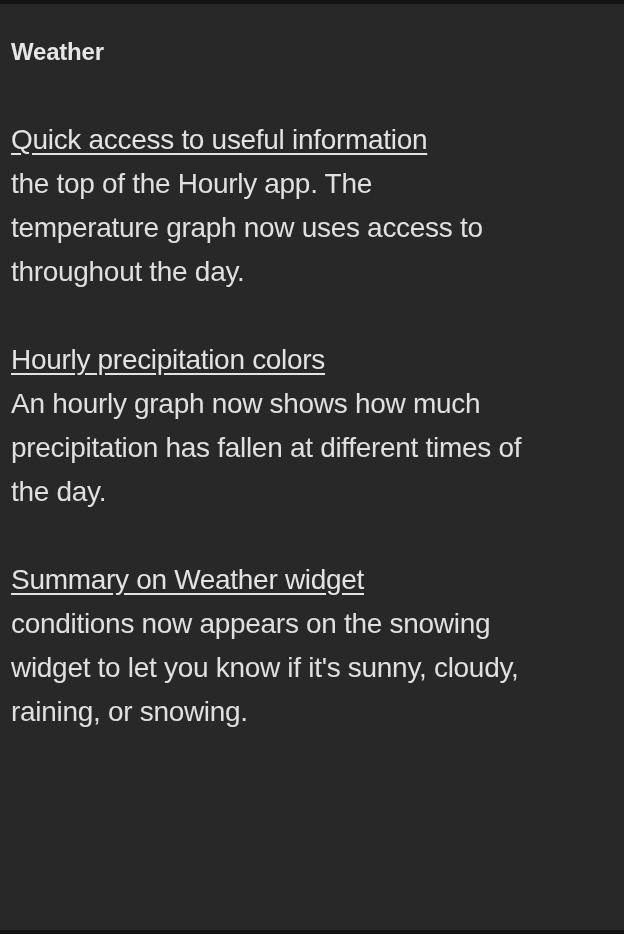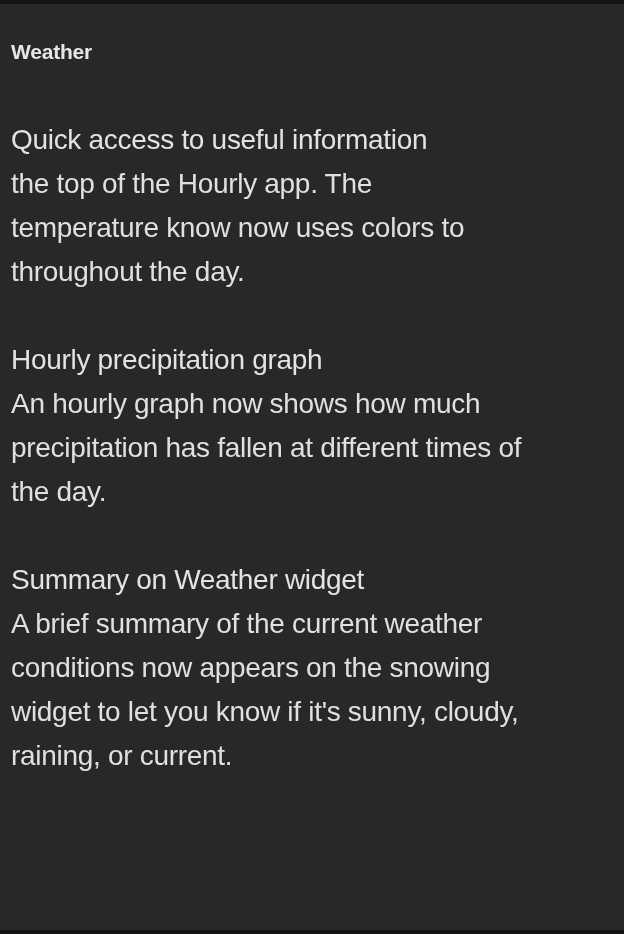--- a/index.html
+++ b/index.html
@@ -27,36 +27,37 @@
   .content {
     position: absolute;
     top: 4px;
     left: 0;
     right: 0;
     padding: 26px 8px 0 11px;
     box-sizing: border-box;
   }
   .title {
     margin: 0 0 44px 0;
-    font-size: 21px;
+    font-size: 24px;
     font-weight: bold;
     line-height: 44px;
     letter-spacing: -0.2px;
     color: #e6e6e6;
   }
   section {
     margin: 0 0 44px 0;
   }
   section:last-child { margin-bottom: 8px; }
   .heading {
     margin: 0;
     font-size: 28px;
     font-weight: 400;
     line-height: 44px;
     letter-spacing: -0.3px;
+    text-decoration: underline;
     text-underline-offset: 4px;
     color: #e3e3e3;
   }
   .para { margin: 0; }
   .line {
     font-size: 28px;
     line-height: 44px;
     letter-spacing: -0.3px;
     white-space: nowrap;
     color: #e0e0e0;
@@ -67,38 +68,37 @@
 
 <div class="edge-bar top"></div>
 
 <div class="content">
   <h1 class="title">Weather</h1>
 
   <section>
     <h2 class="heading">Quick access to useful information</h2>
     <div class="para">
       <div class="line">the top of the Hourly app. The</div>
-      <div class="line">temperature know now uses colors to</div>
+      <div class="line">temperature graph now uses access to</div>
       <div class="line">throughout the day.</div>
     </div>
   </section>
 
   <section>
-    <h2 class="heading">Hourly precipitation graph</h2>
+    <h2 class="heading">Hourly precipitation colors</h2>
     <div class="para">
       <div class="line">An hourly graph now shows how much</div>
       <div class="line">precipitation has fallen at different times of</div>
       <div class="line">the day.</div>
     </div>
   </section>
 
   <section>
     <h2 class="heading">Summary on Weather widget</h2>
     <div class="para">
-      <div class="line">A brief summary of the current weather</div>
       <div class="line">conditions now appears on the snowing</div>
       <div class="line">widget to let you know if it's sunny, cloudy,</div>
-      <div class="line">raining, or current.</div>
+      <div class="line">raining, or snowing.</div>
     </div>
   </section>
 </div>
 
 <div class="edge-bar bottom"></div>
 
 </body></html>

